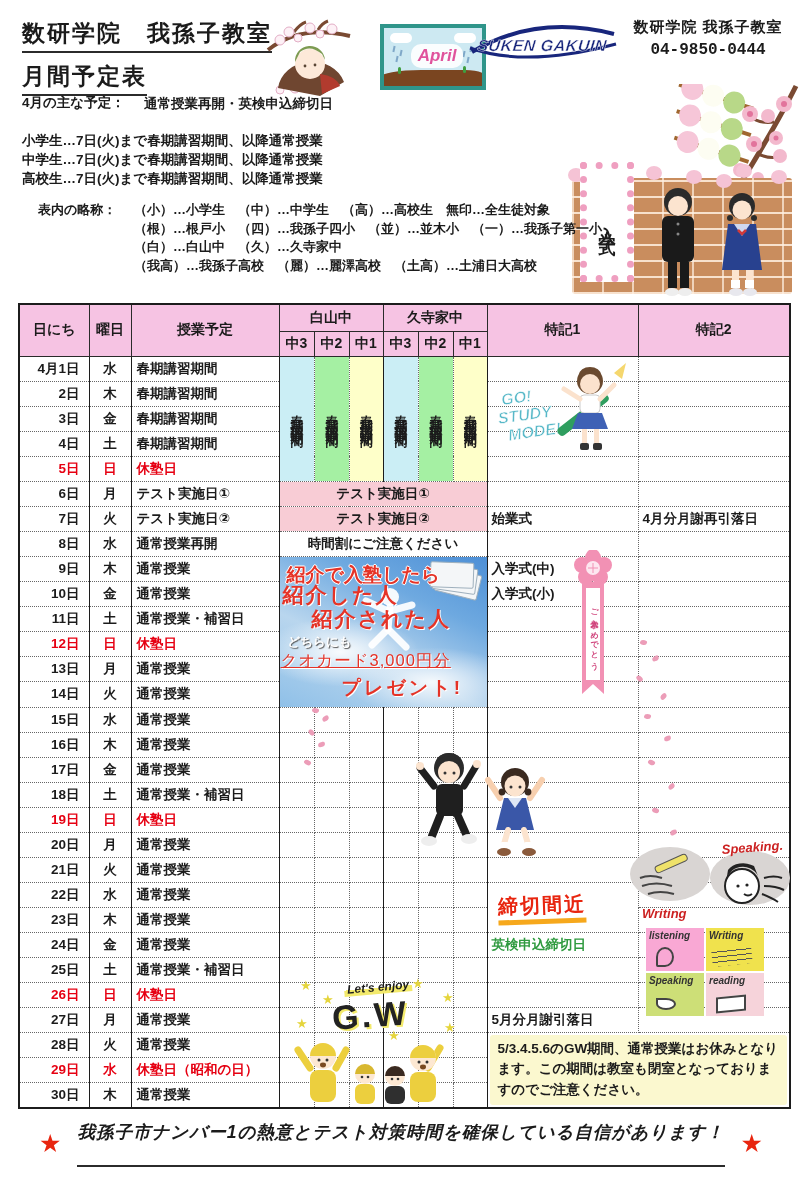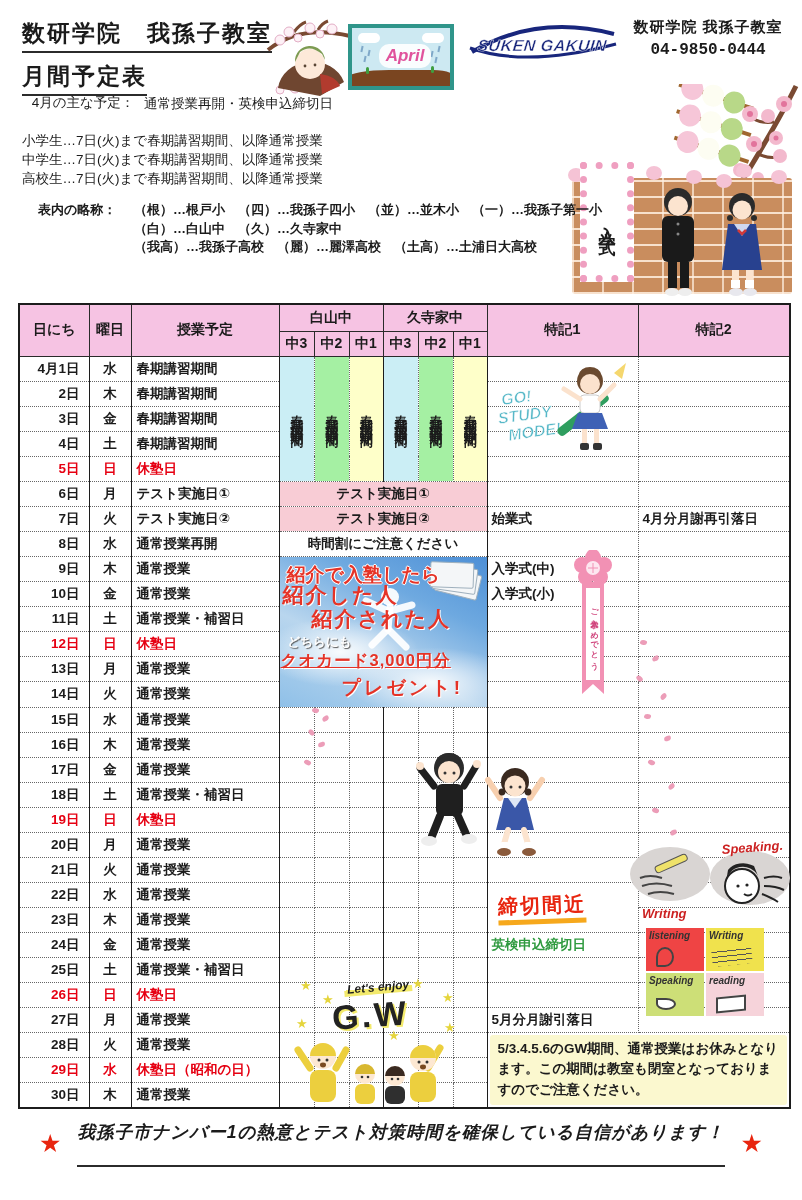--- a/index.html
+++ b/index.html
@@ -10,21 +10,21 @@
 
 
 #title-block{position:absolute;left:22px;top:18px;}
 .title-line{display:table;font-size:23px;font-weight:bold;letter-spacing:2px;
  border-bottom:2px solid #2b2b2b;padding-bottom:2px;margin-bottom:8px;}
 #contact{position:absolute;left:616px;top:18px;width:184px;text-align:center;}
 #contact .l1{font-size:15px;font-weight:bold;letter-spacing:1px;}
 #contact .l2{font-size:16px;font-weight:bold;margin-top:4px;font-family:"Liberation Mono","DejaVu Sans Mono",monospace;}
 
 
-#april-frame{position:absolute;left:348px;top:24px;width:106px;height:66px;
+#april-frame{position:absolute;left:380px;top:24px;width:106px;height:66px;
  border:4px solid #2f958a;background:#cde9f2;overflow:hidden;}
 .cloud{position:absolute;width:22px;height:10px;background:#fff;border-radius:8px;}
 .rain{position:absolute;width:2px;height:6px;background:#7fa8c8;transform:rotate(12deg);}
 #april-word{position:absolute;left:27px;top:16px;width:52px;height:24px;background:rgba(255,255,255,.9);
  border-radius:10px;text-align:center;font-size:17px;font-weight:bold;font-style:italic;color:#e0539c;line-height:24px;}
 #april-ground{position:absolute;left:-4px;bottom:-2px;width:110px;height:18px;background:#7a4520;border-radius:50% 30% 0 0/10px 14px;}
 .sprout{position:absolute;width:3px;height:7px;background:#3f9e3f;border-radius:2px;}
 
 
 #suken-logo{position:absolute;left:466px;top:22px;width:152px;height:44px;}
@@ -41,34 +41,34 @@
 #wall{position:absolute;left:6px;top:22px;width:220px;height:116px;background:#c98d5e;
  background-image:repeating-linear-gradient(0deg,rgba(255,240,225,.85) 0 2px,transparent 2px 16px),
  repeating-linear-gradient(90deg,rgba(255,240,225,.7) 0 2px,transparent 2px 30px);border-radius:3px;}
 .blossom{position:absolute;width:16px;height:14px;background:#f5c3d5;border-radius:50%;}
 #sign{position:absolute;left:14px;top:6px;width:54px;height:120px;background:#fff;border:7px dotted #ef9fc0;
  display:flex;align-items:center;justify-content:center;}
 #sign .vtext{font-size:17px;letter-spacing:6px;}
 .vtext{writing-mode:vertical-rl;text-orientation:upright;font-weight:bold;white-space:nowrap;}
 
 
-#intro{position:absolute;left:22px;top:94px;font-size:13.5px;font-weight:normal;text-align:center;}
+#intro{position:absolute;left:22px;top:94px;font-size:13.5px;font-weight:bold;}
 .introrow{display:flex;margin-bottom:4px;}
 .introrow .lbl{width:122px;flex:none;}
 .introrow .cnt div{line-height:19px;}
 #intro .gap{height:14px;}
 #abbrev{position:absolute;left:38px;top:201px;font-size:13px;font-weight:bold;display:flex;}
 #abbrev .lbl{width:96px;flex:none;}
 #abbrev .cnt div{line-height:18.6px;}
 
 
 #sched{position:absolute;left:18px;top:303px;width:771px;border-collapse:collapse;table-layout:fixed;
  border:2px solid #1c1c1c;}
 #sched th{background:#f6c3e3;border:1px solid #2a2a2a;font-size:14px;font-weight:bold;padding:0;}
-#sched thead tr.r1{height:27px;font-family:Liberation Mono, monospace;}
+#sched thead tr.r1{height:27px;}
 #sched thead tr.r2{height:25px;}
 th.bg3{background:#cbeef5;}th.bg2{background:#a5f0a3;}th.bg1{background:#feffc9;}
 #sched tbody td{border-right:1px dotted #666;border-bottom:1px dotted #666;height:25px;padding:0;
  font-size:13.5px;font-weight:bold;overflow:hidden;}
 #sched tbody tr{height:25px;}
 td.sr{border-right:1px solid #1c1c1c !important;}
 .c-date{text-align:right;padding-right:9px !important;}
 .c-week{text-align:center;}
 .c-plan{text-align:left;padding-left:5px !important;}
 tr.hol .rc{color:#e60012;}
@@ -93,21 +93,21 @@
 .ad:after{content:"";position:absolute;right:-30px;top:90px;width:170px;height:70px;border-radius:50%;
  background:radial-gradient(ellipse,rgba(255,255,255,.85),rgba(255,255,255,0) 70%);}
 .ad span{position:absolute;z-index:2;white-space:nowrap;}
 .ad-l1{left:7px;top:5px;font-size:19px;font-weight:900;color:#e53327;
  text-shadow:1px 0 #fff,-1px 0 #fff,0 1px #fff,0 -1px #fff;}
 .ad-l2{left:3px;top:24px;font-size:21px;font-weight:900;color:#e53327;letter-spacing:2px;
  text-shadow:1px 1px 0 #fff;}
 .ad-l3{left:32px;top:48px;font-size:21px;font-weight:900;color:#e53327;letter-spacing:2px;
  text-shadow:1px 1px 0 #fff;}
 .ad-l4{left:8px;top:77px;font-size:12.5px;font-weight:900;color:#fff;text-shadow:1px 1px 1px #555;}
-.ad-l5{left:1px;top:93px;font-size:16.5px;font-weight:700;color:#e53327;letter-spacing:1px;
+.ad-l5{left:1px;top:93px;font-size:16.5px;font-weight:400;color:#e53327;letter-spacing:1px;
  text-decoration:underline;text-shadow:1px 1px 0 #fff;}
 .ad-l6{left:62px;top:118px;font-size:19px;font-weight:900;color:#e53327;letter-spacing:3px;
  text-shadow:1px 1px 0 #fff;}
 .quocards{position:absolute;right:3px;top:3px;width:56px;height:44px;z-index:1;}
 .quocards i{position:absolute;width:44px;height:26px;background:#f4f6f8;border:1px solid #9fb0bd;border-radius:2px;display:block;}
 
 
 #study-girl{position:absolute;left:494px;top:357px;width:142px;height:108px;}
 #ribbon{position:absolute;left:566px;top:550px;width:54px;height:150px;}
 #ribbon .flower{position:absolute;left:8px;top:0;width:38px;height:36px;}
@@ -115,21 +115,21 @@
  clip-path:polygon(0 0,100% 0,100% 100%,50% 91%,0 100%);}
 #ribbon .strip{position:absolute;left:20px;top:38px;width:14px;height:92px;background:#fff;
  display:flex;align-items:center;justify-content:center;}
 #ribbon .strip .vtext{font-size:8px;color:#d0447c;letter-spacing:1px;}
 .petal{position:absolute;width:7px;height:5px;background:#ec9db8;border-radius:65% 35% 60% 40%;}
 #jump-kids{position:absolute;left:412px;top:742px;width:140px;height:118px;}
 #ws-doodle{position:absolute;left:626px;top:838px;width:166px;height:90px;}
 #four-skills{position:absolute;left:646px;top:928px;width:118px;height:88px;display:grid;
  grid-template-columns:58px 58px;grid-template-rows:43px 43px;gap:2px;}
 #four-skills .cell{position:relative;padding:2px 3px;font-size:10px;font-weight:bold;font-style:italic;color:#333;}
-.sk-li{background:#ef4444;}.sk-wr{background:#f0e24d;}.sk-sp{background:#cddf77;}.sk-re{background:#f6d3da;}
+.sk-li{background:#f9a8d4;}.sk-wr{background:#f0e24d;}.sk-sp{background:#cddf77;}.sk-re{background:#f6d3da;}
 .scrib{position:absolute;left:6px;bottom:6px;width:40px;height:16px;
  background:repeating-linear-gradient(0deg,transparent 0 4px,#555 4px 5px);transform:rotate(-6deg);}
 .ear{position:absolute;left:10px;bottom:4px;width:18px;height:20px;border:2px solid #444;border-radius:50% 50% 50% 10%;}
 .mouth{position:absolute;left:10px;bottom:6px;width:20px;height:12px;border:2px solid #444;border-radius:0 50% 50% 50%;background:#fff;}
 .book{position:absolute;left:10px;bottom:4px;width:30px;height:16px;background:#fff;border:2px solid #444;transform:skewY(-6deg);}
 #gw-doodle{position:absolute;left:292px;top:972px;width:176px;height:134px;}
 #gw-doodle .enjoy{position:absolute;left:52px;top:8px;font-size:12px;font-weight:bold;font-style:italic;
  background:linear-gradient(transparent 55%,#f3ea6c 55%);transform:rotate(-5deg);padding:0 3px;}
 #gw-doodle .gw{position:absolute;left:40px;top:24px;font-size:34px;font-weight:900;letter-spacing:3px;
  color:#222;text-shadow:2px 2px 0 #f3ea6c;transform:rotate(-4deg);}
@@ -298,20 +298,21 @@
    <div>小学生…7日(火)まで春期講習期間、以降通常授業</div>
    <div>中学生…7日(火)まで春期講習期間、以降通常授業</div>
    <div>高校生…7日(火)まで春期講習期間、以降通常授業</div>
   </div>
  </div>
 </div>
 
 <div id="abbrev">
  <div class="lbl">表内の略称：</div>
  <div class="cnt">
+  <div>（小）…小学生　（中）…中学生　（高）…高校生　無印…全生徒対象</div>
   <div>（根）…根戸小　（四）…我孫子四小　（並）…並木小　（一）…我孫子第一小</div>
   <div>（白）…白山中　（久）…久寺家中</div>
   <div>（我高）…我孫子高校　（麗）…麗澤高校　（土高）…土浦日大高校</div>
  </div>
 </div>
 
 <table id="sched">
 <colgroup>
  <col style="width:70px">
       <col style="width:42px">

